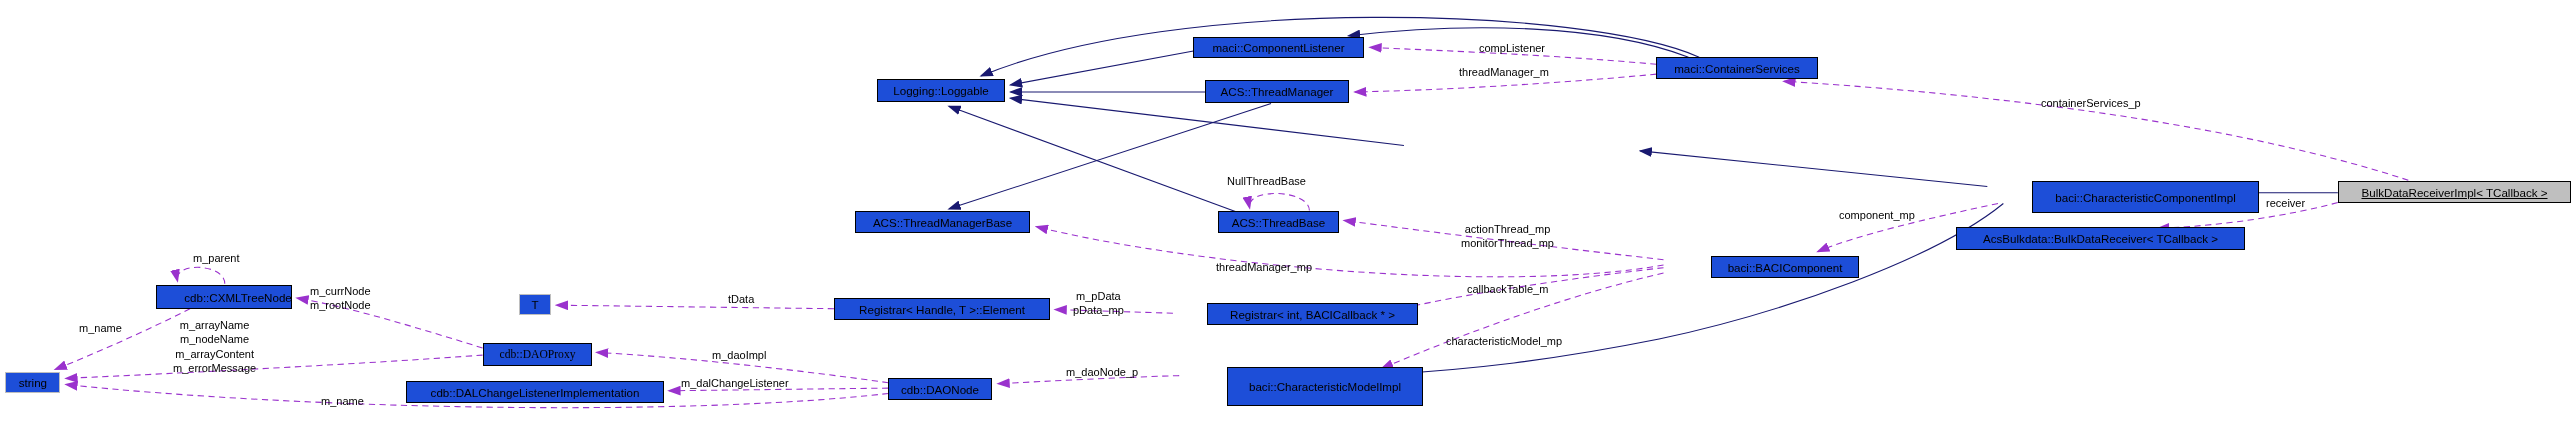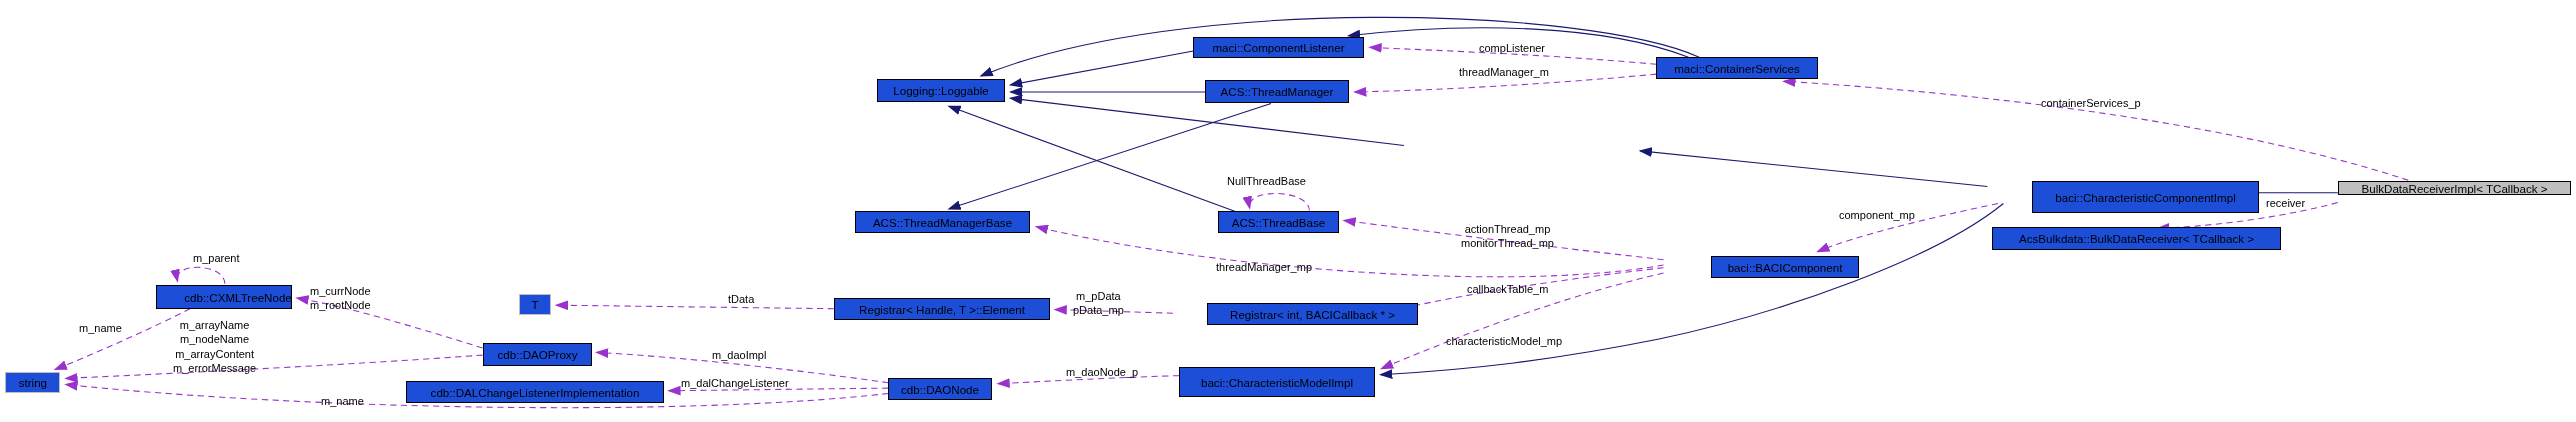--- a/index.html
+++ b/index.html
@@ -77,32 +77,32 @@
     </g>
   </svg>
 
   <div class="node" style="left:877px;top:79px;width:128px;height:23px;">Logging::Loggable</div>
   <div class="node" style="left:1193px;top:37px;width:171px;height:21.4px;">maci::ComponentListener</div>
   <div class="node" style="left:1205px;top:80px;width:144px;height:23px;">ACS::ThreadManager</div>
   <div class="node" style="left:1656px;top:57px;width:162px;height:22px;">maci::ContainerServices</div>
   <div class="node" style="left:855px;top:211px;width:175px;height:22px;">ACS::ThreadManagerBase</div>
   <div class="node" style="left:1218px;top:211px;width:121px;height:22px;">ACS::ThreadBase</div>
   <div class="node" style="left:1987px;top:181px;width:227px;height:32px;margin-left:45px;">baci::CharacteristicComponentImpl</div>
-  <div class="node current" style="left:2338px;top:181px;width:233px;height:14px;">BulkDataReceiverImpl&lt; TCallback &gt;</div>
-  <div class="node" style="left:1956px;top:227px;width:289px;height:23px;margin-left:36px;">AcsBulkdata::BulkDataReceiver&lt; TCallback &gt;</div>
+  <div class="node current" style="left:2338px;top:181px;width:233px;height:22px;text-decoration:underline;">BulkDataReceiverImpl&lt; TCallback &gt;</div>
+  <div class="node" style="left:1956px;top:227px;width:289px;height:23px;">AcsBulkdata::BulkDataReceiver&lt; TCallback &gt;</div>
   <div class="node" style="left:1711px;top:256px;width:148px;height:22px;">baci::BACIComponent</div>
   <div class="node" style="left:156px;top:285px;width:136px;height:24px;padding-left:28px;">cdb::CXMLTreeNode</div>
   <div class="node external" style="left:5.4px;top:372px;width:55px;height:20.5px;">string</div>
   <div class="node external" style="left:519px;top:294px;width:32px;height:21.4px;">T</div>
   <div class="node" style="left:834px;top:298px;width:216px;height:22px;">Registrar&lt; Handle, T &gt;::Element</div>
   <div class="node" style="left:1173px;top:303px;width:211px;height:22px;margin-left:34px;">Registrar&lt; int, BACICallback * &gt;</div>
-  <div class="node" style="left:483px;top:343px;width:109px;height:23px;">cdb::DAOProxy</div>
+  <div class="node" style="left:483px;top:343px;width:109px;height:23px;font-family:Liberation Serif, serif;">cdb::DAOProxy</div>
   <div class="node" style="left:406px;top:381px;width:258px;height:22px;">cdb::DALChangeListenerImplementation</div>
   <div class="node" style="left:888px;top:378px;width:104px;height:22px;">cdb::DAONode</div>
-  <div class="node" style="left:1179px;top:367px;width:196px;height:30px;">baci::CharacteristicModelImpl</div>
+  <div class="node" style="left:1227px;top:367px;width:196px;height:39px;">baci::CharacteristicModelImpl</div>
 
   <div class="elabel" style="left:1479px;top:41px;">compListener</div>
   <div class="elabel" style="left:1459px;top:65px;">threadManager_m</div>
   <div class="elabel" style="left:2041px;top:96px;">containerServices_p</div>
   <div class="elabel" style="left:1227px;top:174px;">NullThreadBase</div>
   <div class="elabel" style="left:1461px;top:222px;">
     <div>actionThread_mp</div>
     <div>monitorThread_mp</div>
   </div>
   <div class="elabel" style="left:1216px;top:260px;">threadManager_mp</div>

